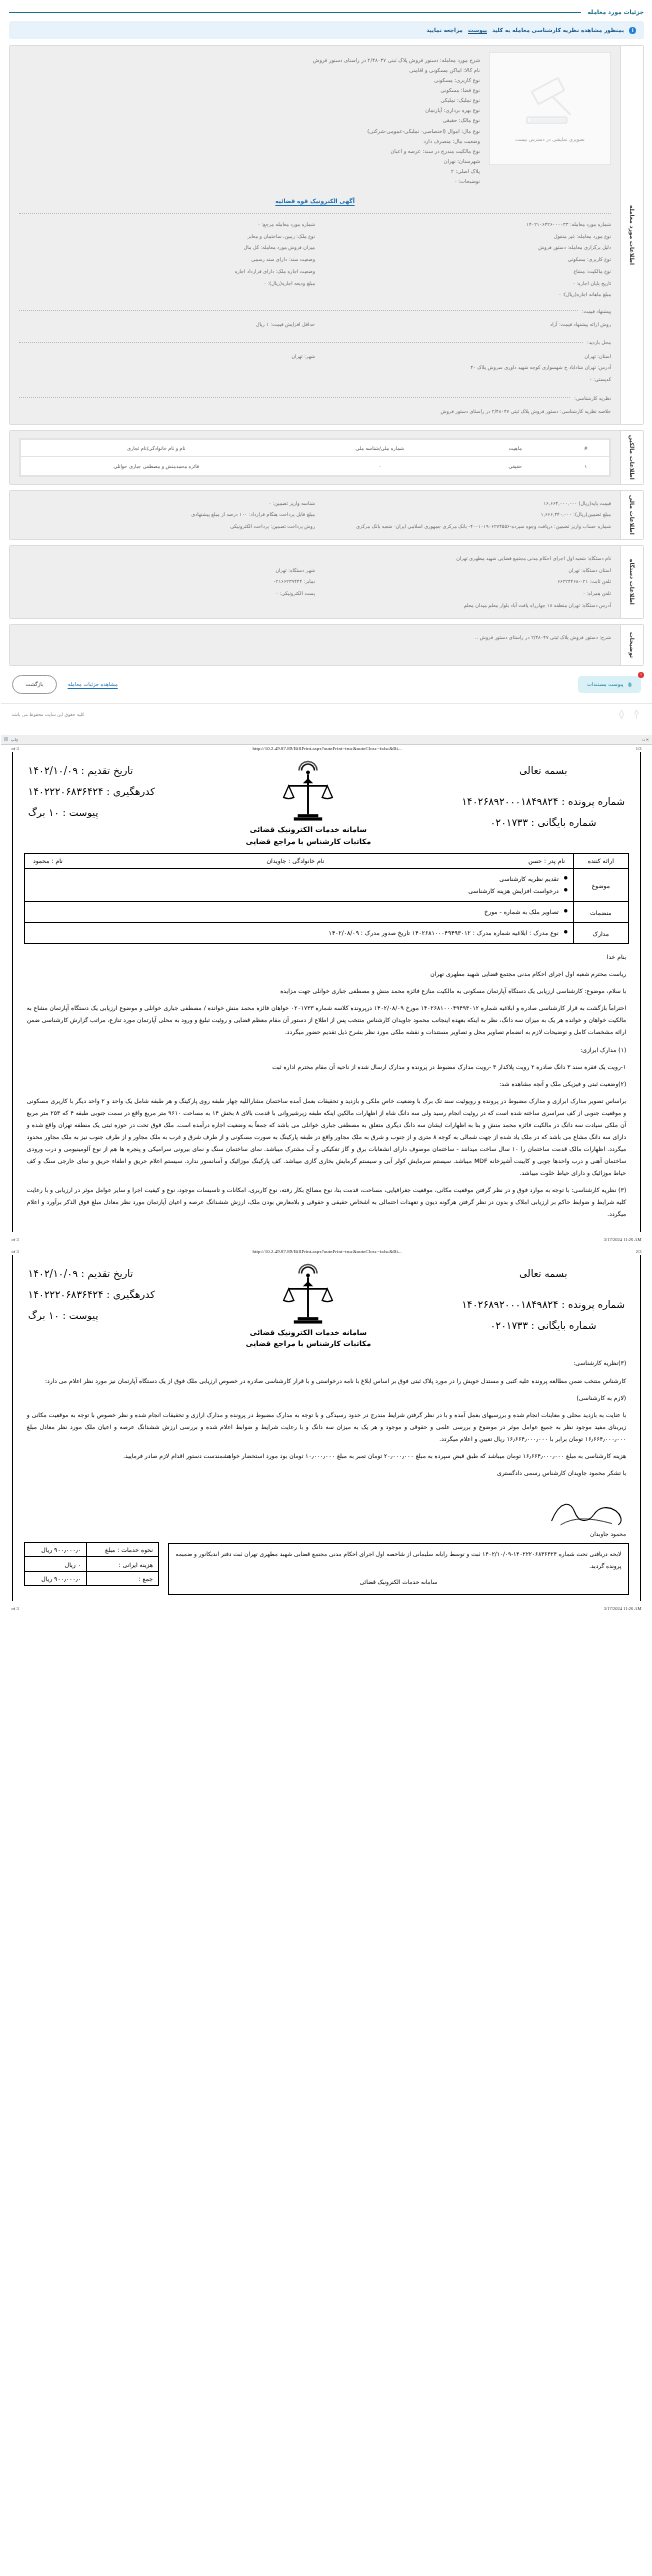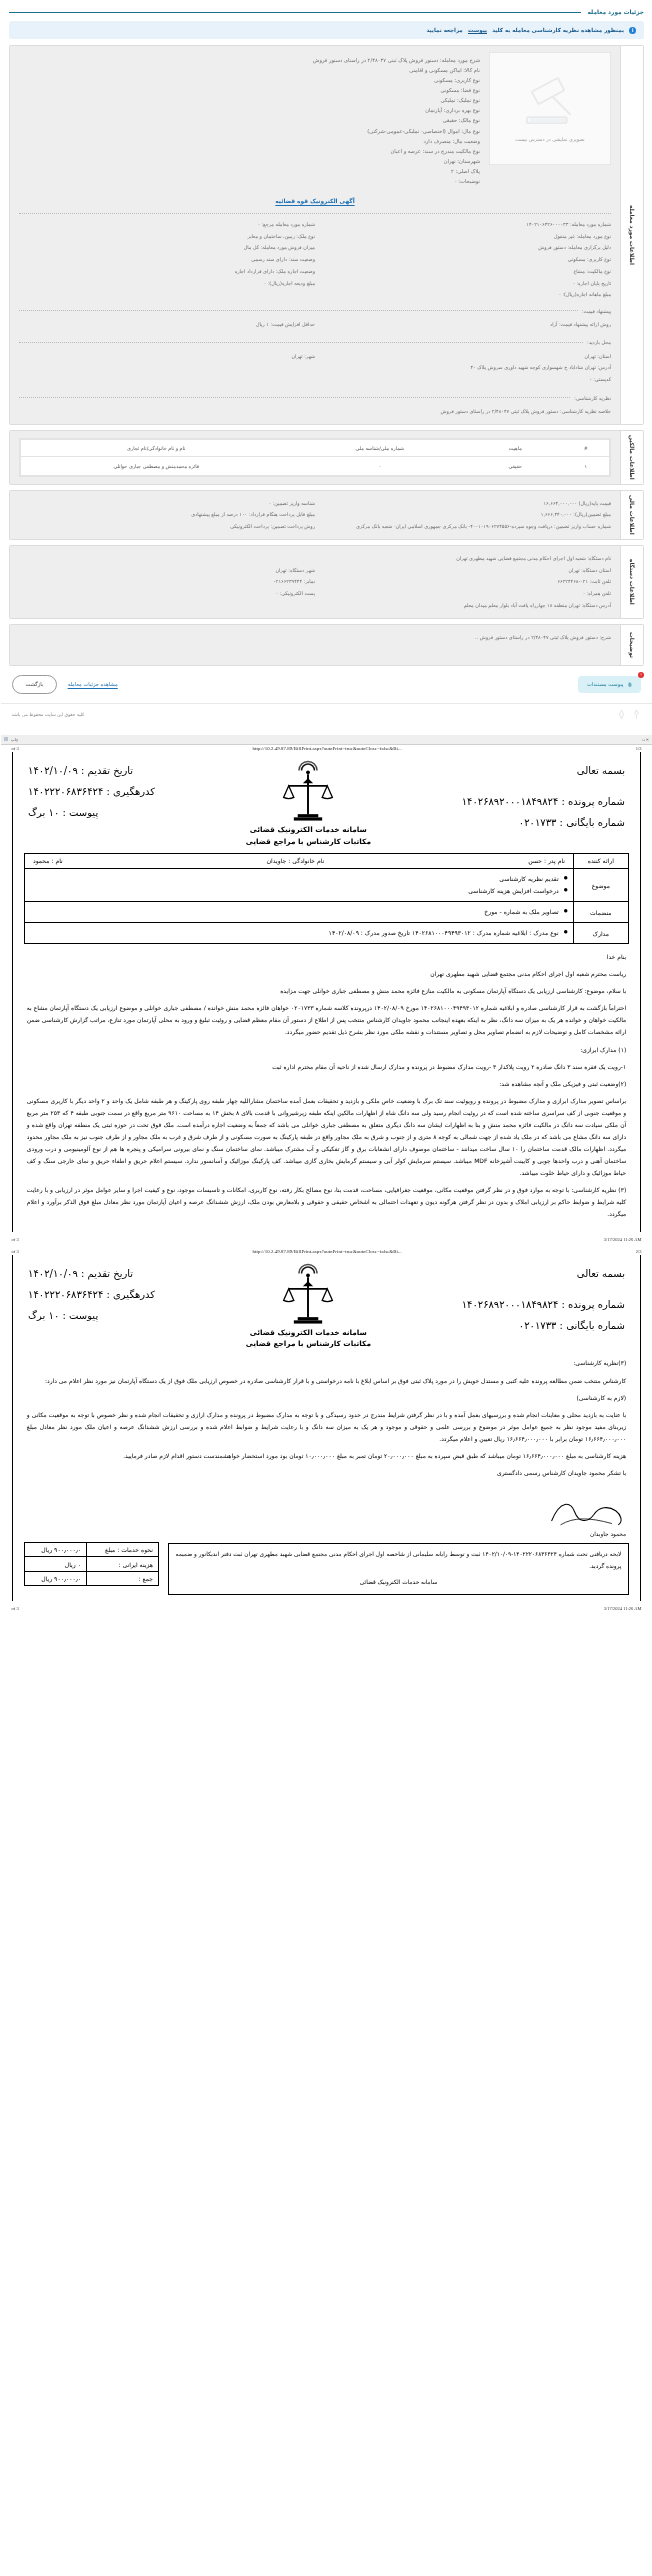--- a/index.html
+++ b/index.html
@@ -175,21 +175,21 @@
 
   .doc-frame{
     margin:0 11.6px; border:1.3px solid #000; border-top:none; border-bottom:none;
     padding:0 11.6px 6.4px 11.6px;
   }
   .doc-top{
     display:flex; align-items:flex-start; justify-content:space-between;
     padding:7.7px 3.9px 2.6px 3.9px;
   }
   .doc-col{ font-size:10px; line-height:2.1; white-space:nowrap; }
-  .doc-col.rightc{ text-align:right; }
+  .doc-col.rightc{ text-align:center; }
   .doc-col.leftc{ text-align:left; direction:rtl; }
   .doc-logo{ text-align:center; flex:0 0 161px; }
   .doc-logo .org{ font-size:7.4px; font-weight:bold; margin-top:1.3px; }
   .doc-logo .org2{ font-size:7.4px; font-weight:bold; margin-top:2.6px;}
 
   table.doctbl{
     width:100%; border-collapse:collapse; margin-top:3.9px;
   }
   table.doctbl td{
     border:1px solid #000; padding:3.9px 5.2px;

